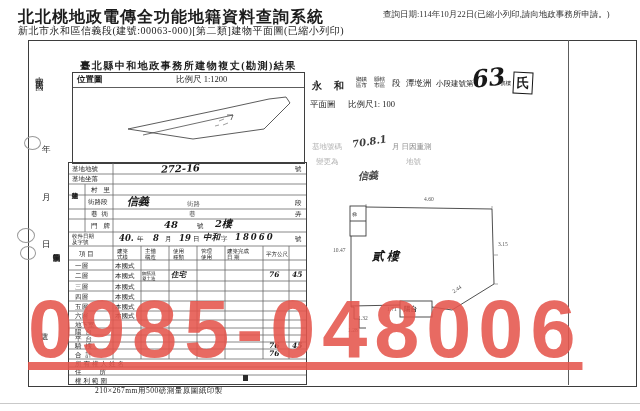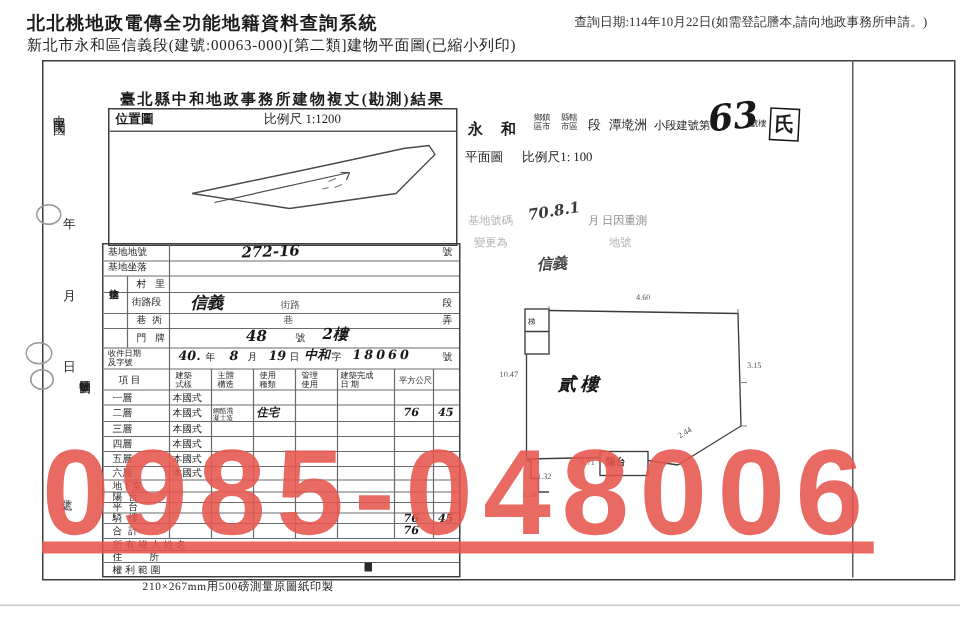--- a/index.html
+++ b/index.html
@@ -20,22 +20,22 @@
   #right-divider{left:568px;top:40px;width:1px;height:345px}
   #watermark{left:28px;top:283px;width:612px;font-family:"Liberation Sans","DejaVu Sans",sans-serif;
      font-weight:700;font-size:81px;letter-spacing:7px;white-space:nowrap;z-index:60}
   #map-box{left:72px;top:72px;width:231px;height:90px;border:1px solid #3f3f3f}
   #form{left:68px;top:162px;width:237px;height:221px;border:1px solid #3f3f3f}
   .seal{border:1.5px solid #141414;font-weight:700;text-align:center}
 </style>
 </head>
 <body>
 
-<div class="a" style="left:18px;top:7px;font-size:12px;font-weight:600;letter-spacing:1px">北北桃地政電傳全功能地籍資料查詢系統</div>
-<div class="a f8" style="left:383px;top:10px;color:#333">查詢日期:114年10月22日(如需登記謄本,請向地政事務所申請。)</div>
+<div class="a" style="left:18px;top:7px;font-size:16px;font-weight:600;letter-spacing:1px">北北桃地政電傳全功能地籍資料查詢系統</div>
+<div class="a f8" style="left:383px;top:10px;color:#333">查詢日期:114年10月22日(已縮小列印,請向地政事務所申請。)</div>
 <div class="a f10" style="left:18px;top:25px;letter-spacing:.5px">新北市永和區信義段(建號:00063-000)[第二類]建物平面圖(已縮小列印)</div>
 
 <div id="outer-box" class="a"></div>
 <div id="right-divider" class="ln"></div>
 
 <div class="a v f8" style="left:35px;top:70px;letter-spacing:2px">中華民國</div>
 <div class="a f8" style="left:42px;top:145px">年</div>
 <div class="a f8" style="left:42px;top:193px">月</div>
 <div class="a f8" style="left:42px;top:240px">日</div>
 <div class="a v f7" style="left:52px;top:248px">測量圖幅號</div>

